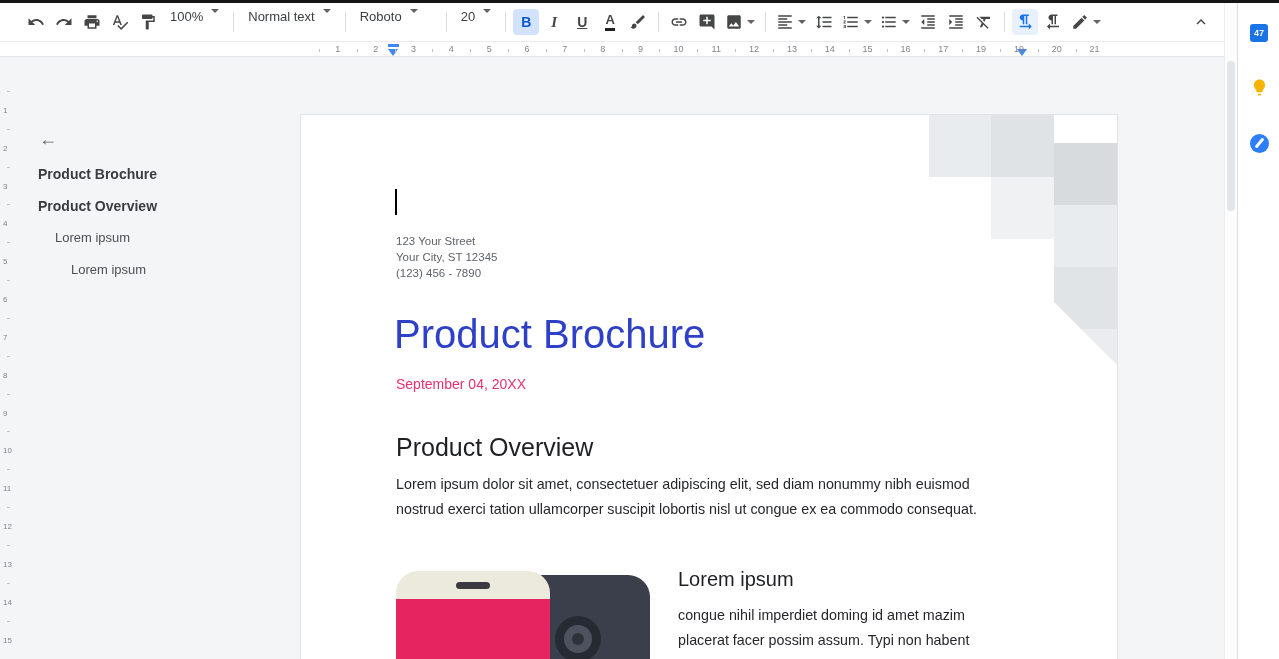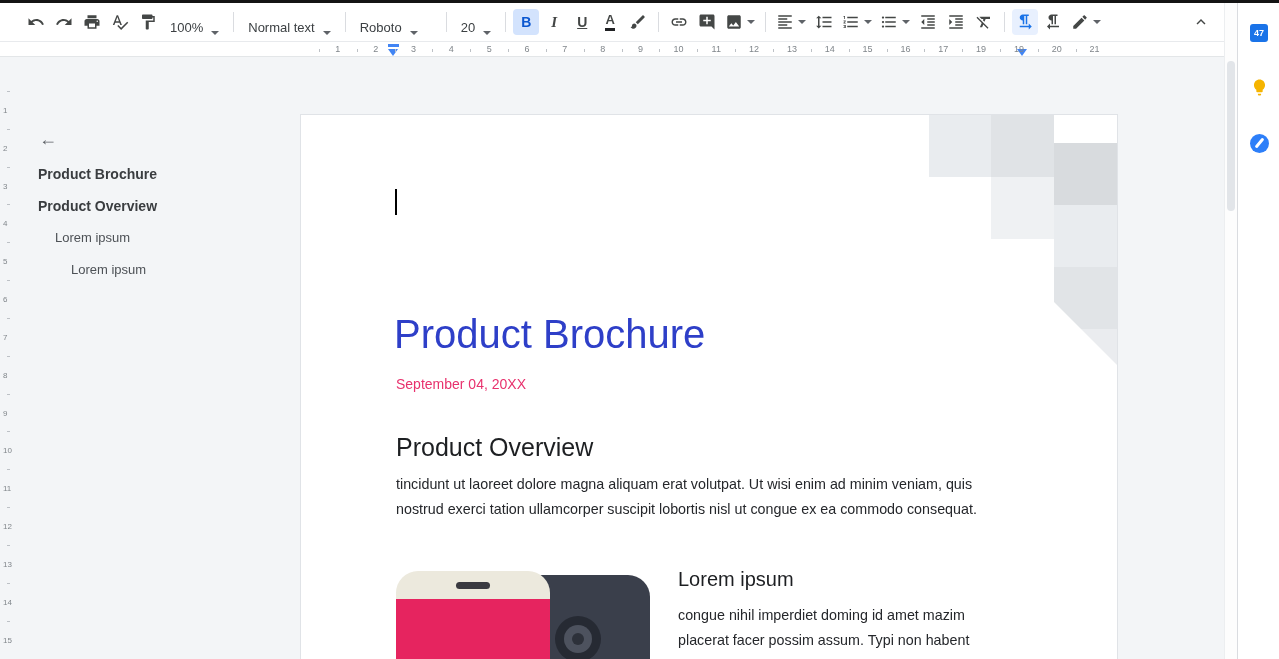--- a/index.html
+++ b/index.html
@@ -9,21 +9,21 @@
 
   .top-strip{position:absolute;left:0;top:0;width:1279px;height:3px;background:#141414;z-index:60;}
 
   
   .toolbar{position:absolute;left:0;top:3px;width:1224px;height:39px;background:#fff;display:flex;align-items:center;padding-left:22px;border-bottom:1px solid #e8eaed;z-index:30;}
   .tb-btn{height:26px;min-width:26px;border-radius:4px;display:flex;align-items:center;justify-content:center;color:#444746;margin:0 1px;padding:0 3px;flex:none;}
   .tb-btn .mi{width:18px;height:18px;fill:currentColor;}
   .tb-btn.active{background:#d3e3fd;color:#0b57d0;}
   .tb-btn.active-soft{background:#e8f0fe;color:#1a73e8;}
   .tb-sep{width:1px;height:20px;background:#dadce0;margin:0 6px;flex:none;}
-  .tb-select{display:flex;align-items:flex-end;height:26px;padding:0 8px;border-radius:4px;color:#3c4043;font-size:13px;flex:none;}
+  .tb-select{display:flex;align-items:flex-start;height:26px;padding:0 8px;border-radius:4px;color:#3c4043;font-size:13px;flex:none;}
   .tb-select .lbl{margin-right:8px;white-space:nowrap;}
   .caret{width:0;height:0;border-left:4px solid transparent;border-right:4px solid transparent;border-top:4px solid #5f6368;flex:none;}
   .tb-letter{font-size:14px;font-weight:700;line-height:1;}
   .tb-letter.it{font-family:"Liberation Serif",serif;font-style:italic;font-weight:600;font-size:15px;}
   .tb-letter.un{text-decoration:underline;font-weight:600;}
   .a-color{display:inline-block;font-size:13px;font-weight:700;line-height:1;padding-bottom:2px;border-bottom:3px solid #202124;}
   .tb-spacer{flex:1;}
 
   
   .h-ruler{position:absolute;left:0;top:42px;width:1224px;height:15px;background:#fff;border-bottom:1px solid #e3e6e8;z-index:25;}
@@ -341,25 +341,30 @@
       <div class="sq" style="left:124px;top:0;width:63px;height:62px;background:#e0e3e6"></div>
       <div class="sq" style="left:124px;top:62px;width:63px;height:62px;background:#eff1f3"></div>
       <div class="sq" style="left:187px;top:28px;width:63px;height:62px;background:#d8dbde"></div>
       <div class="sq" style="left:187px;top:90px;width:63px;height:62px;background:#e9ecef"></div>
       <div class="sq" style="left:187px;top:152px;width:63px;height:62px;background:#e1e4e7"></div>
       <div class="sq" style="left:187px;top:214px;width:63px;height:36px;background:#eaecef"></div>
       <div class="corner-cut"></div>
     </div>
 
     <div class="cursor"></div>
+    <div class="address">
+        <div>123 Your Street</div>
+        <div>Your City, ST 12345</div>
+        <div>(123) 456 - 7890</div>
+      </div>
     <h1 class="doc-title">Product Brochure</h1>
     <div class="doc-date">September 04, 20XX</div>
     <h3 class="overview-h">Product Overview</h3>
     <div class="overview-body">
-        <div>tincidunt ut laoreet dolore magna aliquam erat volutpat. Ut wisi enim ad minim veniam, quis</div>
+        <div>Lorem ipsum dolor sit amet, consectetuer adipiscing elit, sed diam nonummy nibh euismod</div>
         <div>nostrud exerci tation ullamcorper suscipit lobortis nisl ut congue ex ea commodo consequat.</div>
       </div>
 
     <div class="phone-wrap">
       <div class="phone-dark">
         <div class="camera">
           <div class="camera-inner"></div>
           <div class="camera-dot"></div>
         </div>
       </div>

